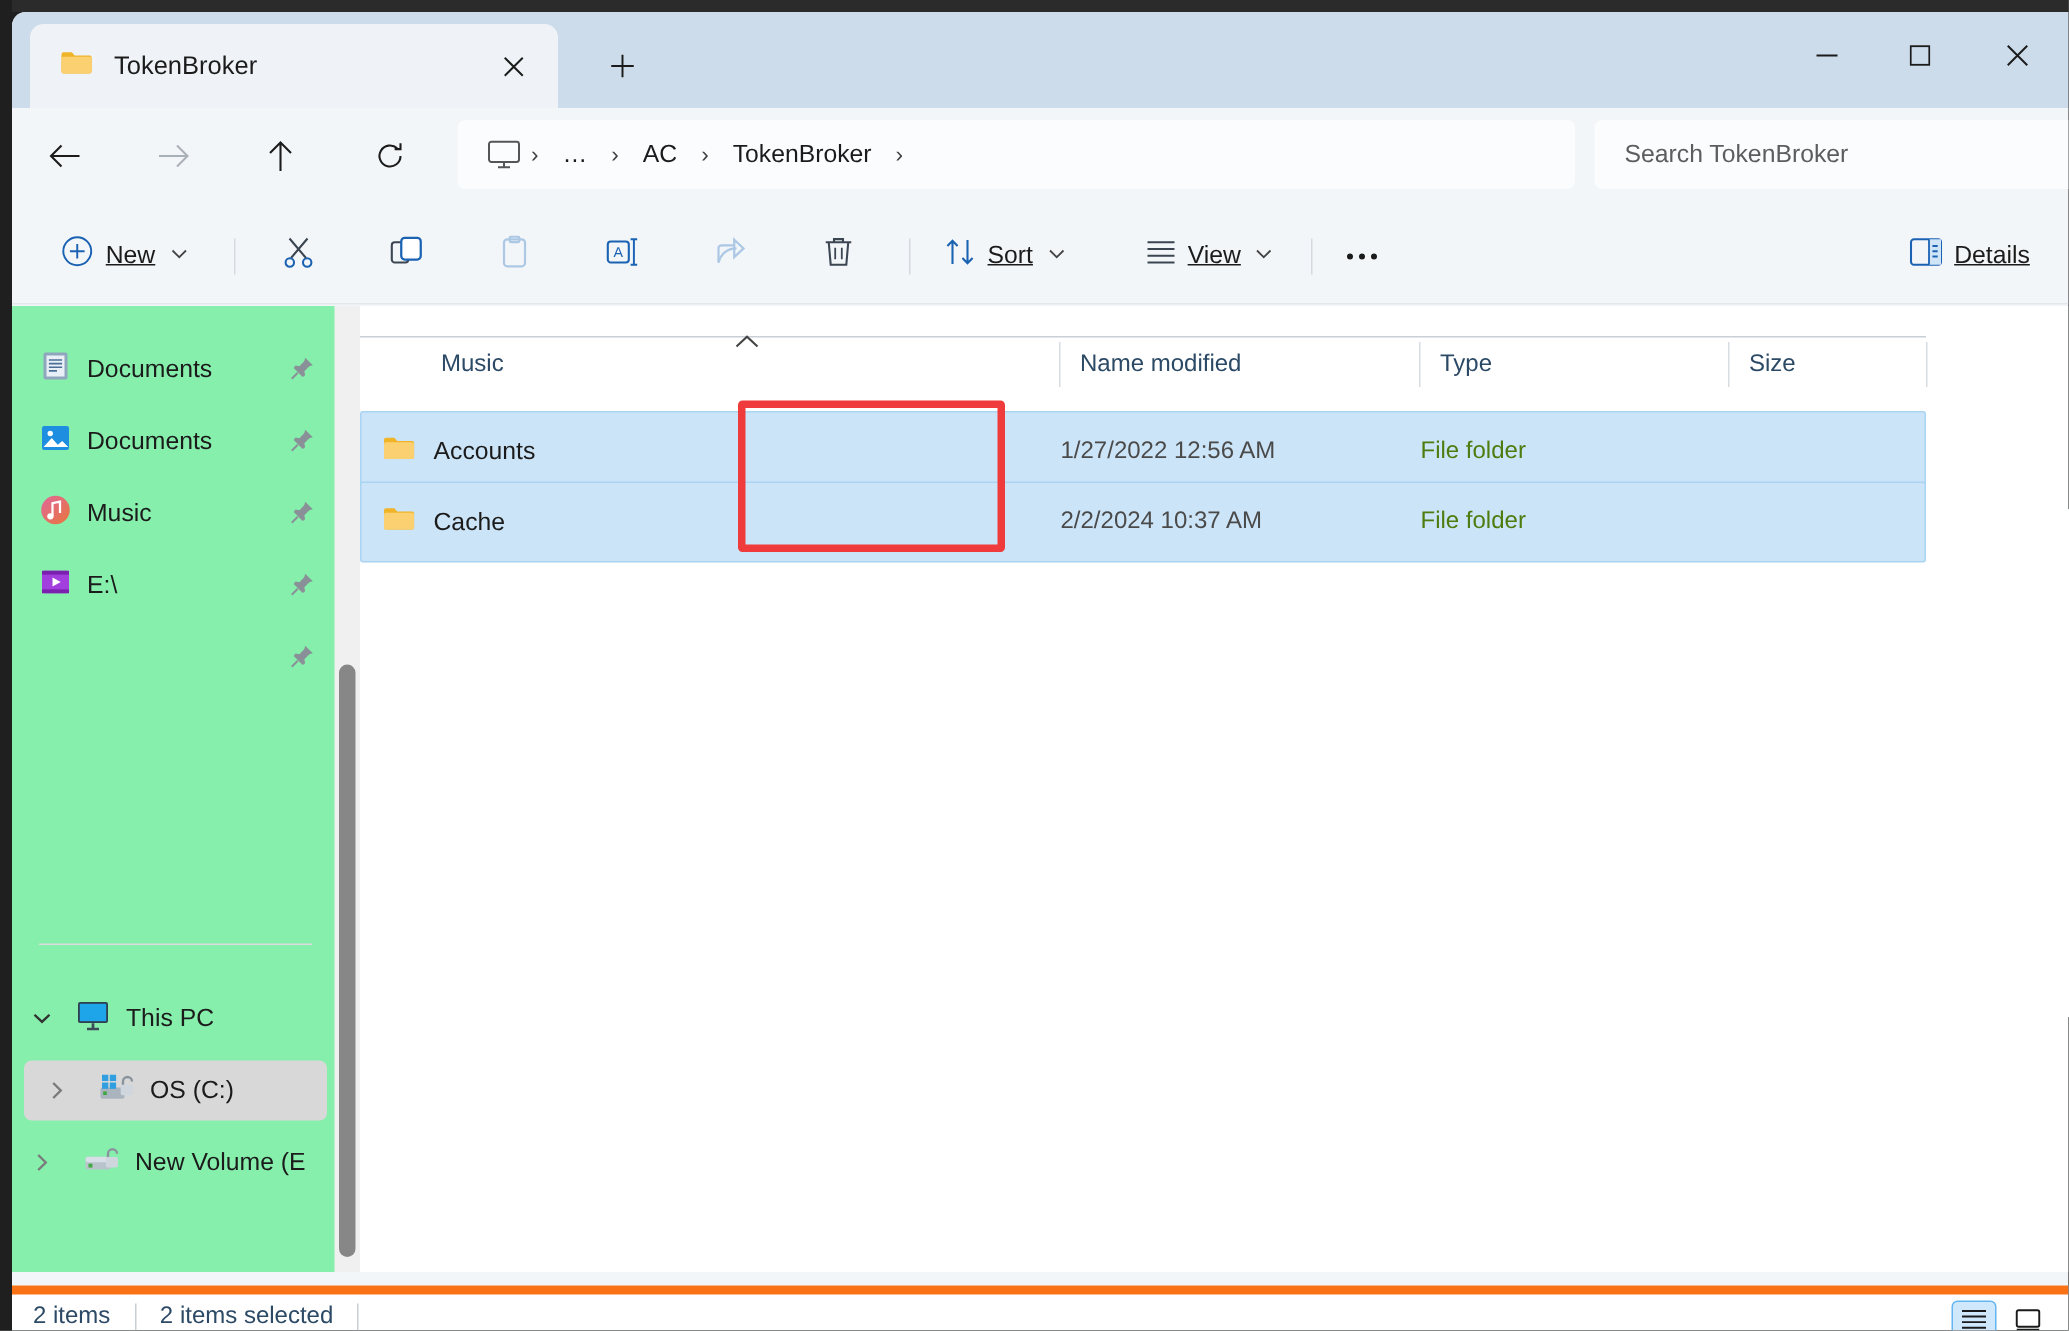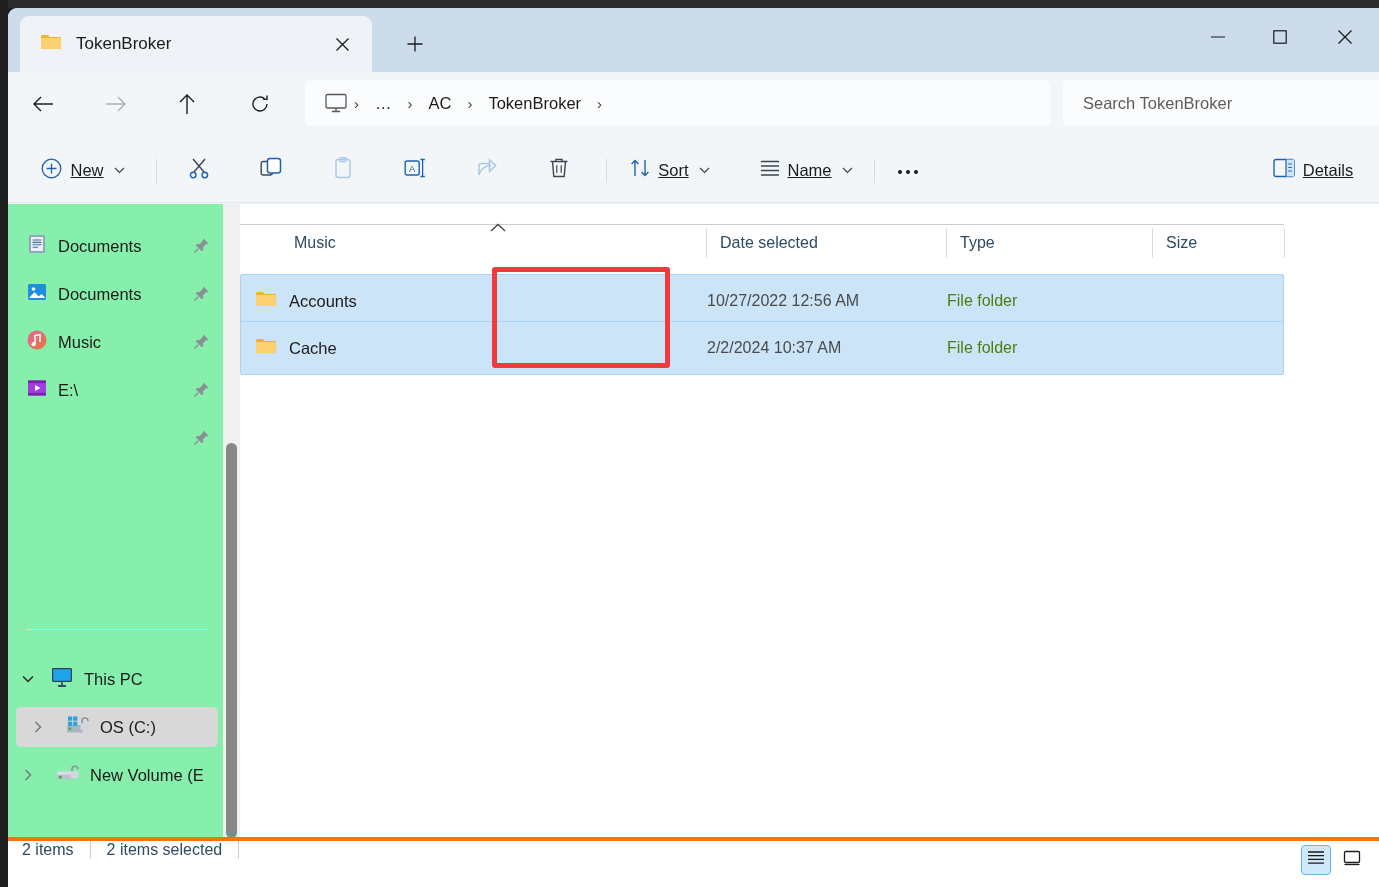--- a/index.html
+++ b/index.html
@@ -244,24 +244,24 @@
     left: 252px; top: 63px;
     width: 178px; height: 101px;
     border: 5px solid #ef3b3b;
     border-radius: 3px;
     pointer-events: none;
   }
 
   
   .statusbar {
     position: absolute; left: 0; bottom: 0;
-    width: 100%; height: 50px;
+    width: 100%; height: 30px;
     background: #ffffff;
-    border-top: 4px solid #f97316;
-    display: flex; align-items: flex-start;
+    border-top: 6px solid #f97316;
+    display: flex; align-items: flex-end;
   }
   .status-text {
     font-size: 16px; color: #2c4a66;
     margin-left: 14px;
   }
   .status-div {
     width: 1px; height: 18px; background: #c9cfd5;
     margin: 0 16px;
   }
   .viewtoggles {
@@ -479,21 +479,21 @@
             </svg>
         </span>
       </div>
 
       <div class="cmd" style="left:744px;width:108px;padding:0 8px">
         <span class="ico">
           <svg width="20" height="18" viewBox="0 0 20 18">
             <path d="M1 2.5h18M1 7h18M1 11.5h18M1 16h18" stroke="#3b4652" stroke-width="1.4"></path>
           </svg>
         </span>
-        <span class="cmd-label">Name</span>
+        <span class="cmd-label">View</span>
         <span class="chev">
           <svg width="11" height="7" viewBox="0 0 11 7">
               <path d="M1 1l4.5 4.5L10 1" stroke="#444" stroke-width="1.2" fill="none"></path>
             </svg>
         </span>
       </div>
 
       <div class="sep" style="left:866px"></div>
 
       <div class="cmd" style="left:876px;width:48px">
@@ -674,21 +674,21 @@
             <path d="M1 8l7-6.5L15 8" stroke="#444" stroke-width="1.4" fill="none"></path>
           </svg>
       </div>
 
       <div class="colheader">
         <div class="colhead" style="left:40px;width:418px">
           <span>Music</span>
         </div>
         <div class="colsep" style="left:466px"></div>
         <div class="colhead" style="left:466px;width:240px">
-          <span>Date selected</span>
+          <span>Name modified</span>
         </div>
         <div class="colsep" style="left:706px"></div>
         <div class="colhead" style="left:706px;width:206px">
           <span>Type</span>
         </div>
         <div class="colsep" style="left:912px"></div>
         <div class="colhead" style="left:912px;width:132px">
           <span>Size</span>
         </div>
         <div class="colsep" style="left:1044px"></div>
@@ -697,21 +697,21 @@
       <div class="row selected" style="top:70px">
         <div class="cell cell-name">
           <span>
             <svg width="22" height="18" viewBox="0 0 22 18">
               <path d="M1 3.2a1.3 1.3 0 011.3-1.3h5.6l1.9 2.1h10a1.3 1.3 0 011.3 1.3v9.4a1.3 1.3 0 01-1.3 1.3H2.3A1.3 1.3 0 011 14.7z" fill="#f0b429"></path>
               <path d="M1 6.1a1.2 1.2 0 011.2-1.2h17.6A1.2 1.2 0 0121 6.1v8.6a1.3 1.3 0 01-1.3 1.3H2.3A1.3 1.3 0 011 14.7z" fill="#fbd071"></path>
             </svg>
           </span>
           <span class="row-name">Accounts</span>
         </div>
-        <div class="cell cell-date">10/27/2022 12:56 AM</div>
+        <div class="cell cell-date">1/27/2022 12:56 AM</div>
         <div class="cell cell-type">File folder</div>
         <div class="cell cell-size"></div>
       </div>
 
       <div class="row selected" style="top:117px">
         <div class="cell cell-name">
           <span>
             <svg width="22" height="18" viewBox="0 0 22 18">
               <path d="M1 3.2a1.3 1.3 0 011.3-1.3h5.6l1.9 2.1h10a1.3 1.3 0 011.3 1.3v9.4a1.3 1.3 0 01-1.3 1.3H2.3A1.3 1.3 0 011 14.7z" fill="#f0b429"></path>
               <path d="M1 6.1a1.2 1.2 0 011.2-1.2h17.6A1.2 1.2 0 0121 6.1v8.6a1.3 1.3 0 01-1.3 1.3H2.3A1.3 1.3 0 011 14.7z" fill="#fbd071"></path>

